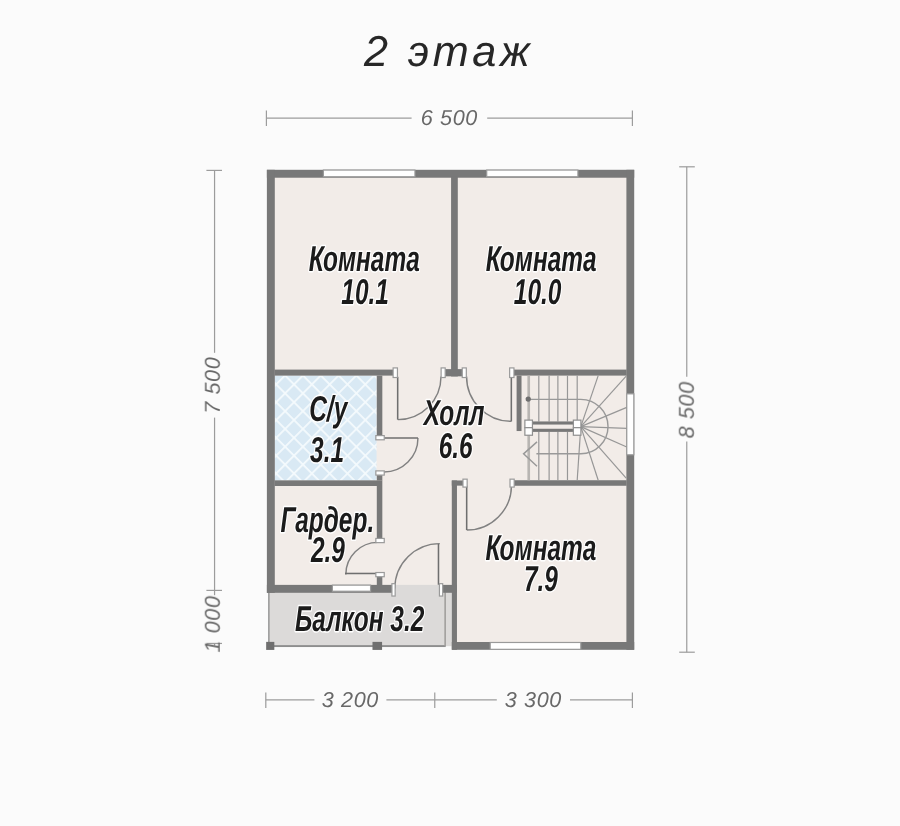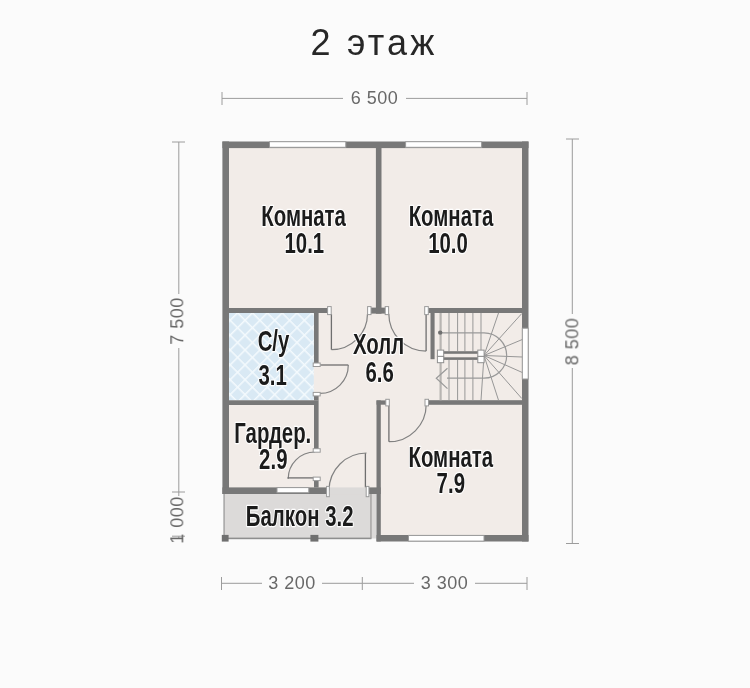--- a/index.html
+++ b/index.html
@@ -1,17 +1,17 @@
 <!DOCTYPE html>
 <html><head>
 <meta charset="utf-8">
 <style>
   html,body{margin:0;padding:0;background:#fbfbfb;}
   #page{position:relative;width:750px;height:688px;background:#4d7c0f;overflow:hidden;
-        font-family:"Liberation Sans", sans-serif;}
+        font-family:"Liberation Sans", sans-serif;font-style:italic;}
   svg{position:absolute;left:0;top:0;}
   text{font-family:"Liberation Sans", sans-serif;}
 </style>
 </head>
 <body>
 <div id="page">
 <svg width="750" height="688" viewBox="0 0 750 688">
   <defs>
     <pattern id="hatch" width="10.5" height="10.5" patternUnits="userSpaceOnUse" patternTransform="rotate(45 0 0)">
       <rect width="10.5" height="10.5" fill="#d9e9f4"></rect>

